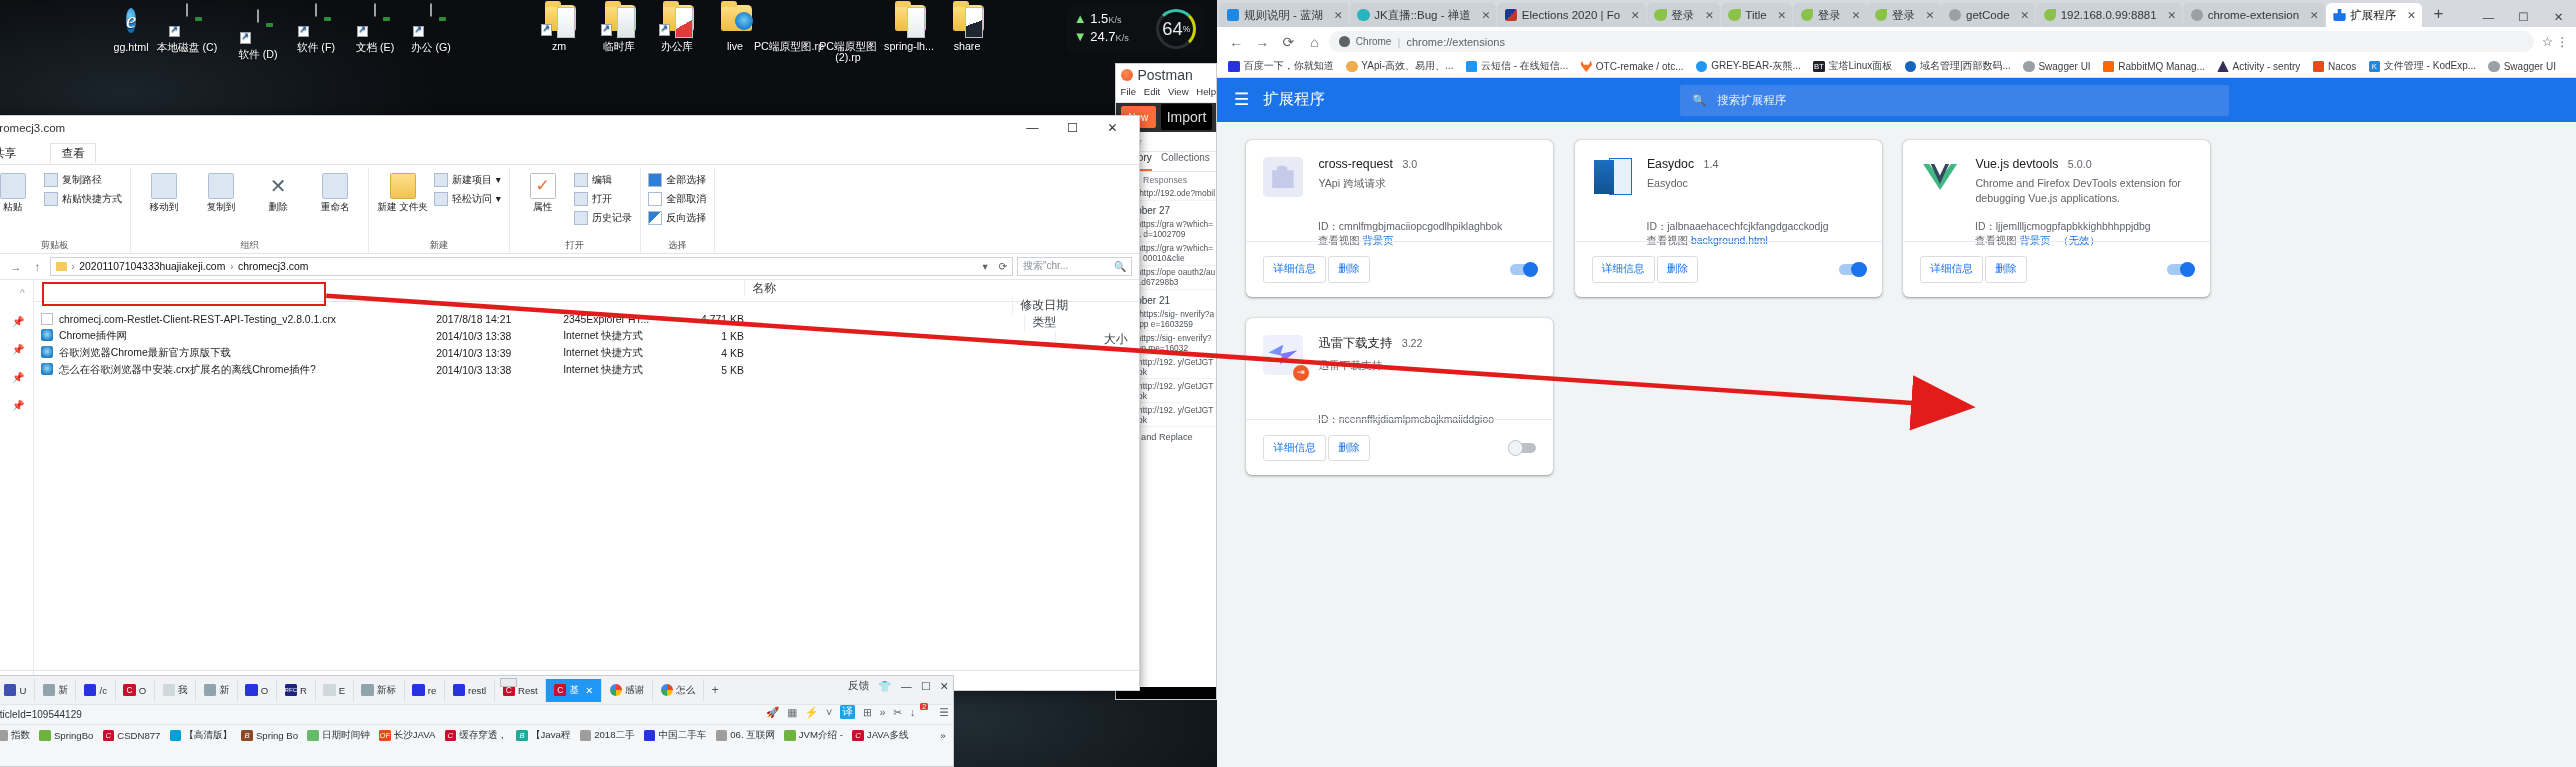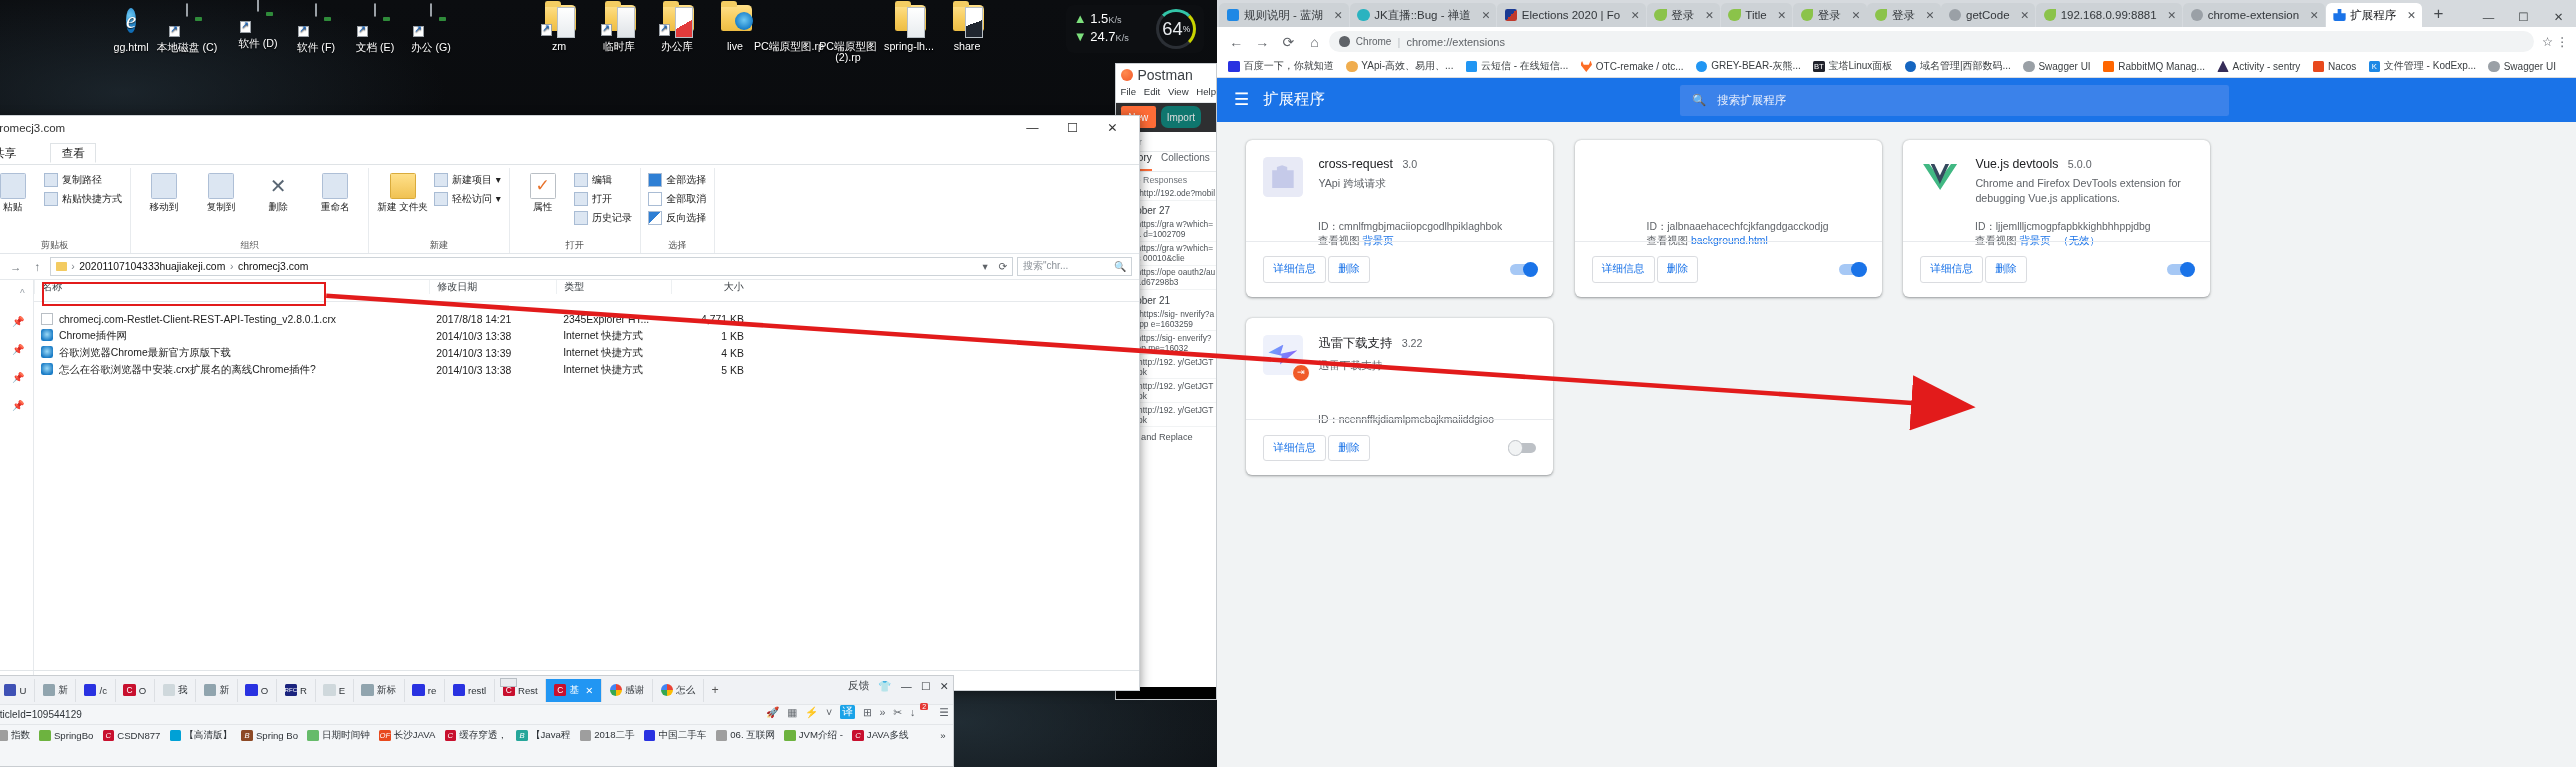--- a/index.html
+++ b/index.html
@@ -172,22 +172,23 @@
     padding:0 4.6px; font-size:10px; color:#8a9097;
   }
   #explorer .body{ display:flex; height:434px; }
   #explorer .navpane{
     width:54px; border-right:0.8px solid #e6e9ec; padding-top:7.7px;
     display:flex; flex-direction:column; align-items:flex-end; gap:17px; padding-right:7.7px;
   }
   #explorer .navpane .pin{ color:#9aa1a8; font-size:10px; }
   #explorer .filelist{ flex:1; }
   #explorer .colhead{
-    display:flex; height:21.5px; align-items:flex-start; font-size:10px; color:#3b4045;
+    display:flex; height:21.5px; align-items:flex-end; font-size:12px; color:#3b4045;
     border-bottom:0.8px solid #e6e9ec;
+    flex-direction:column;
   }
   #explorer .colhead div{ padding-left:7.7px; border-left:0.8px solid #edf0f2; }
   #explorer .c-name{ width:395px; }
   #explorer .c-date{ width:127px; }
   #explorer .c-type{ width:115px; }
   #explorer .c-size{ width:84px; text-align:right; padding-right:10.7px!important;}
   #explorer .frow{
     display:flex; height:17px; align-items:center; font-size:10.4px; color:#222;
   }
   #explorer .frow > div{ padding-left:7.7px; }
@@ -228,21 +229,21 @@
     height:17px; display:flex; gap:7.7px; padding-left:4.6px; font-size:9.6px; color:#303539;
     border-bottom:0.8px solid #e6e9eb;
   }
   #postman .pm-bar{
     height:29px; background:#2e2f31; display:flex; align-items:center; gap:4.6px; padding-left:4.6px;
   }
   #postman .pm-new{
     background:#ff6c37; color:#fff; font-size:10px; padding:5.4px 7.7px; border-radius:2.3px;
   }
   #postman .pm-import{
-    background:#0f766e; color:#ddd; font-size:10px; padding:5.4px 6.1px; border-radius:7px;
+    background:#000000; color:#ddd; font-size:14px; padding:5.4px 6.1px; border-radius:2px;
   }
   #postman .pm-filter{
     height:20px; border-bottom:0.8px solid #e6e9eb; color:#8d9398; padding:4.6px 0 0 4.6px; font-size:9.6px;
   }
   #postman .pm-tabs{
     height:20px; display:flex; gap:9.2px; padding-left:4.6px; font-size:10px; color:#5c6167;
     border-bottom:0.8px solid #e6e9eb;
   }
   #postman .pm-tabs .on{ color:#2b2f33; border-bottom:2.3px solid #ff6c37; }
   #postman .pm-sub{ font-size:8.8px; color:#6d7278; padding:3.1px 0 2.3px 4.6px; }
@@ -458,21 +459,21 @@
     <div class="wallpaper-band"></div>
 
     <div class="desk-icon" style="left:94px;top:4.6px">
       <span class="glyph"><span class="ic-ie">e</span></span>
       <span>gg.html</span>
     </div>
     <div class="desk-icon" style="left:150px;top:4.6px">
       <span class="glyph"><span class="ic-drive"></span><span class="shortcut-arrow"></span></span>
       <span>本地磁盘 (C)</span>
     </div>
-    <div class="desk-icon" style="left:221px;top:0">
+    <div class="desk-icon" style="left:221px;top:11px">
       <span class="glyph"><span class="ic-drive"></span><span class="shortcut-arrow"></span></span>
       <span>软件 (D)</span>
     </div>
     <div class="desk-icon" style="left:279px;top:4.6px">
       <span class="glyph"><span class="ic-drive"></span><span class="shortcut-arrow"></span></span>
       <span>软件 (F)</span>
     </div>
     <div class="desk-icon" style="left:338px;top:4.6px">
       <span class="glyph"><span class="ic-drive"></span><span class="shortcut-arrow"></span></span>
       <span>文档 (E)</span>
@@ -968,20 +969,30 @@
           <div class="foot">
             <span class="fbtn">详细信息</span>
             <span class="fbtn">删除</span>
             <span class="toggle">
                 <span class="knob"></span>
               </span>
           </div>
         </div>
 
         <div class="card">
+          <div class="head">
+            <span class="eicon ico-easydoc"></span>
+            <div>
+              <div class="ename">
+                <span>Easydoc</span>
+                <span class="ver">1.4</span>
+              </div>
+              <div class="edesc">Easydoc</div>
+            </div>
+          </div>
           <div class="emeta">
             <div><span>ID：</span><span>jalbnaaehacechfcjkfangdgacckodjg</span></div>
             <div><span>查看视图</span> <a href="#">background.html</a></div>
           </div>
           <div class="foot">
             <span class="fbtn">详细信息</span>
             <span class="fbtn">删除</span>
             <span class="toggle">
                 <span class="knob"></span>
               </span>

